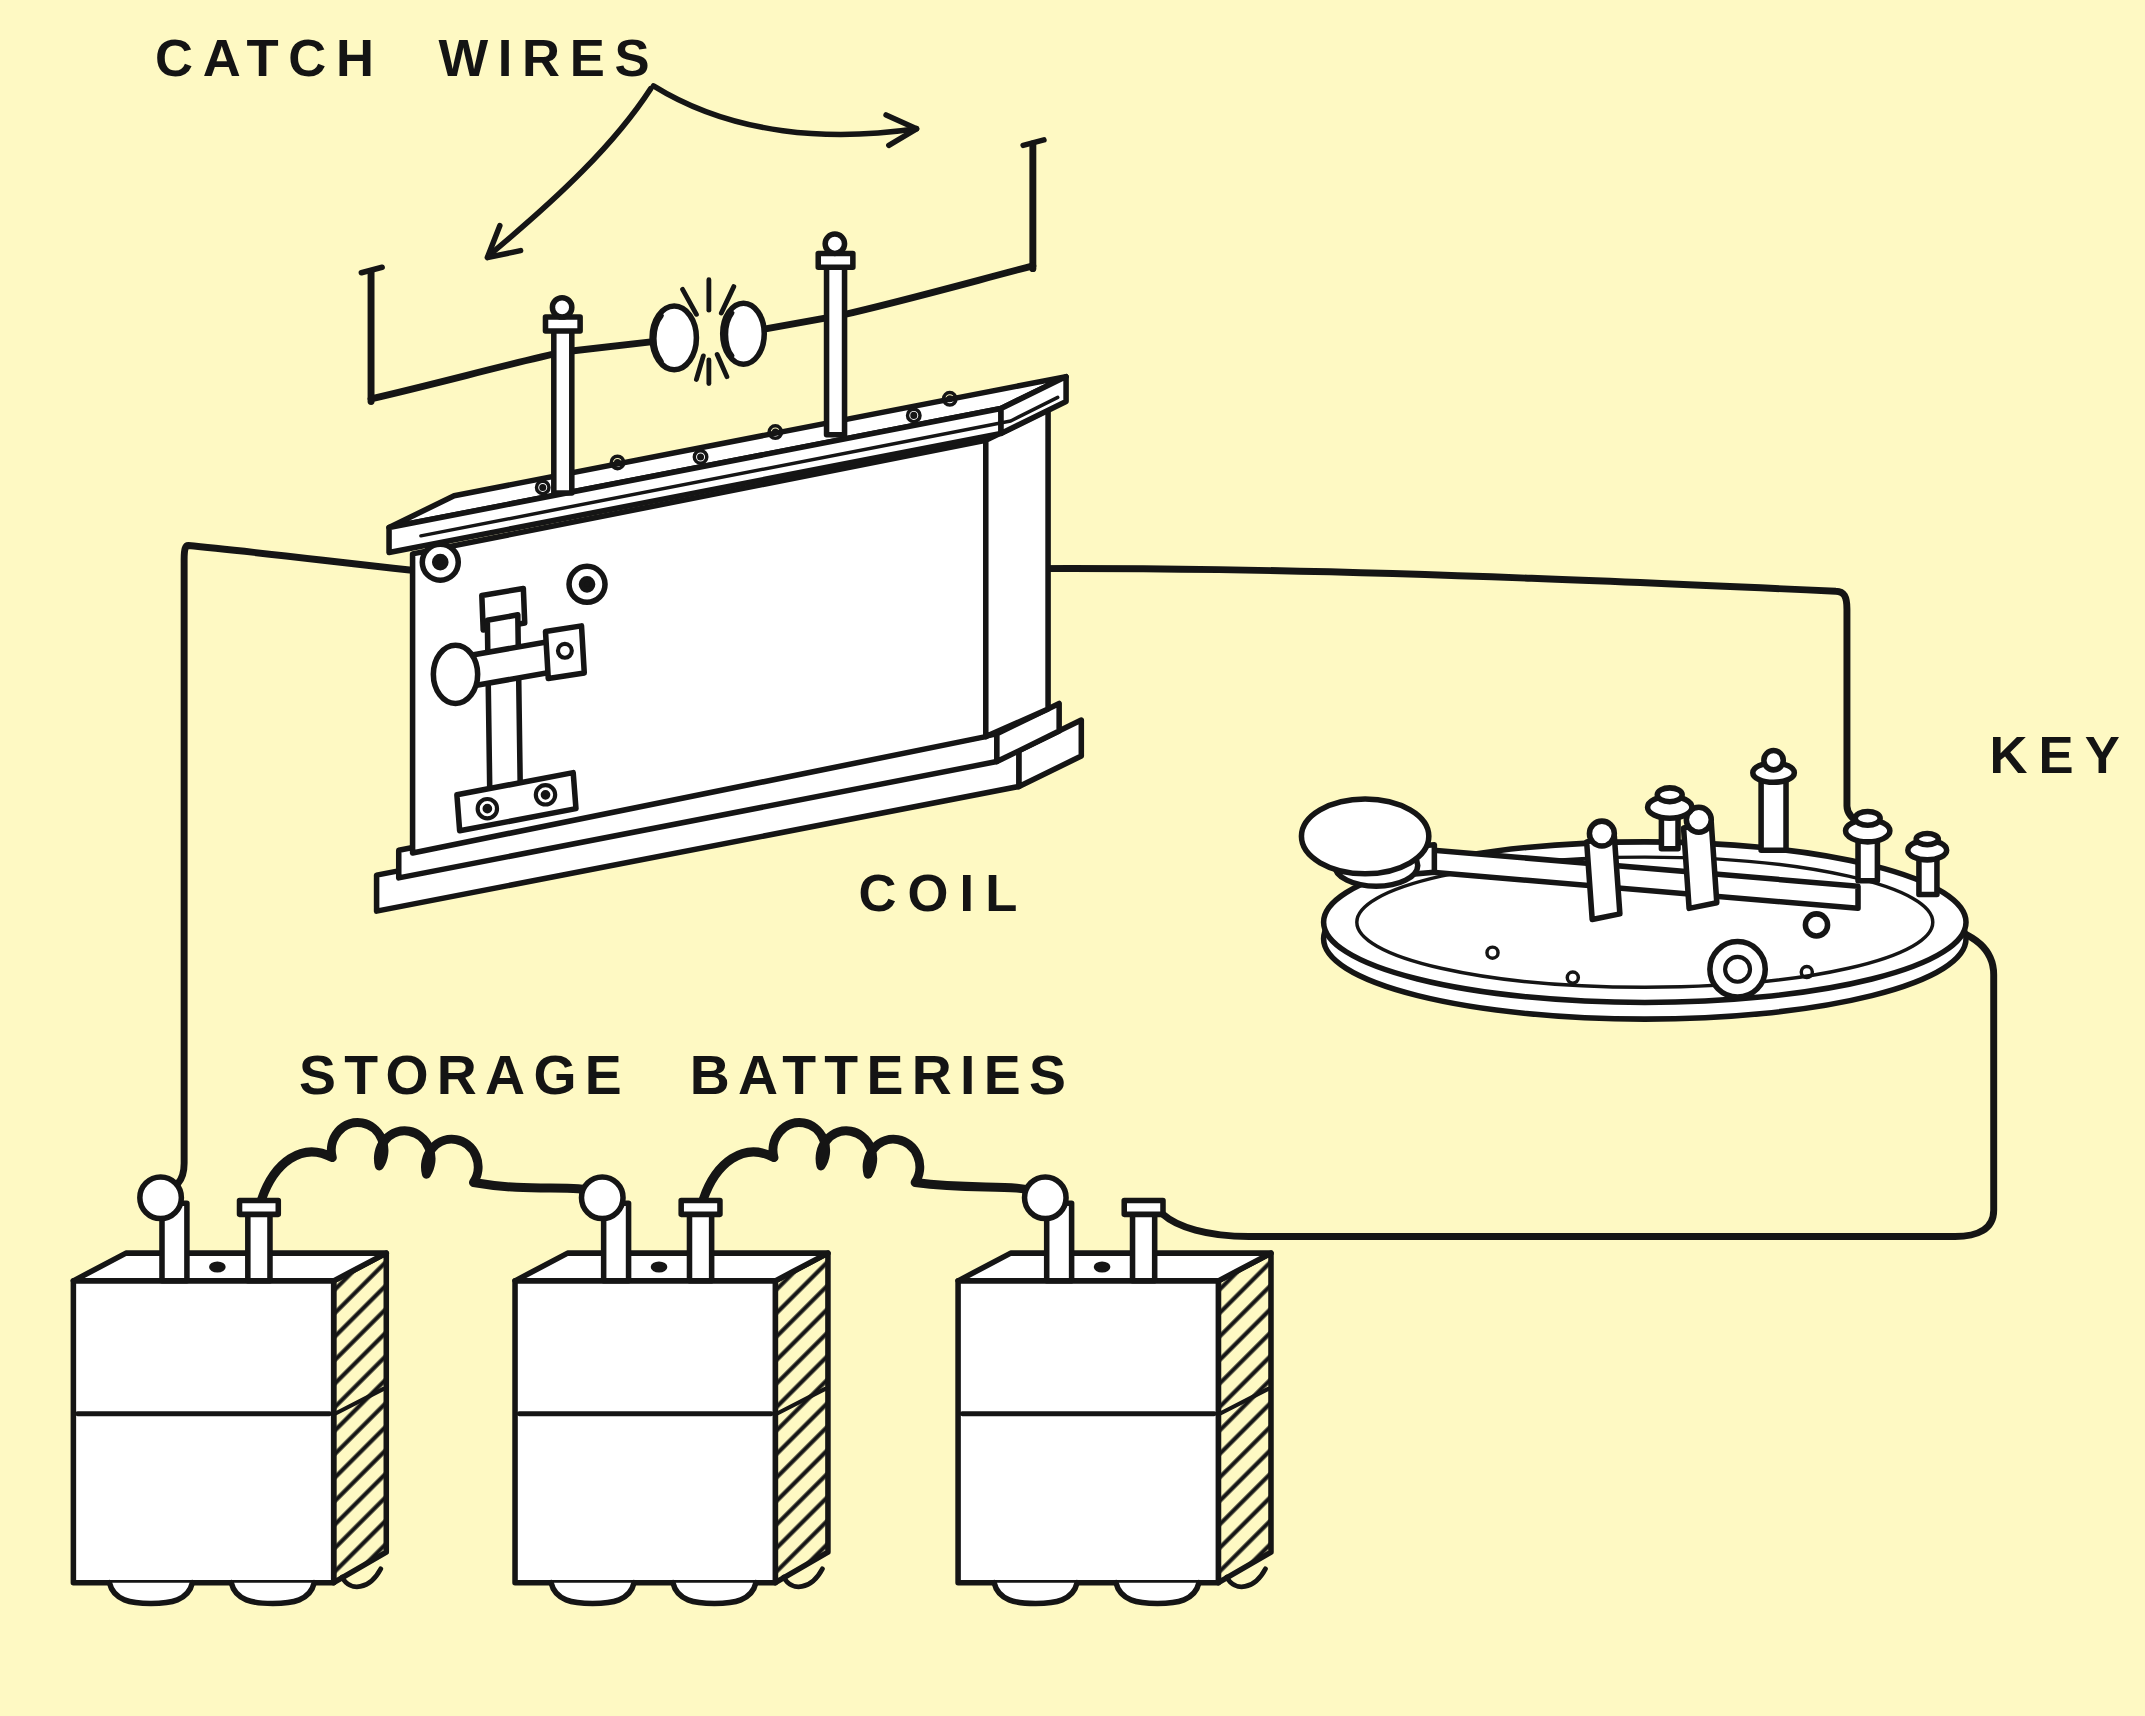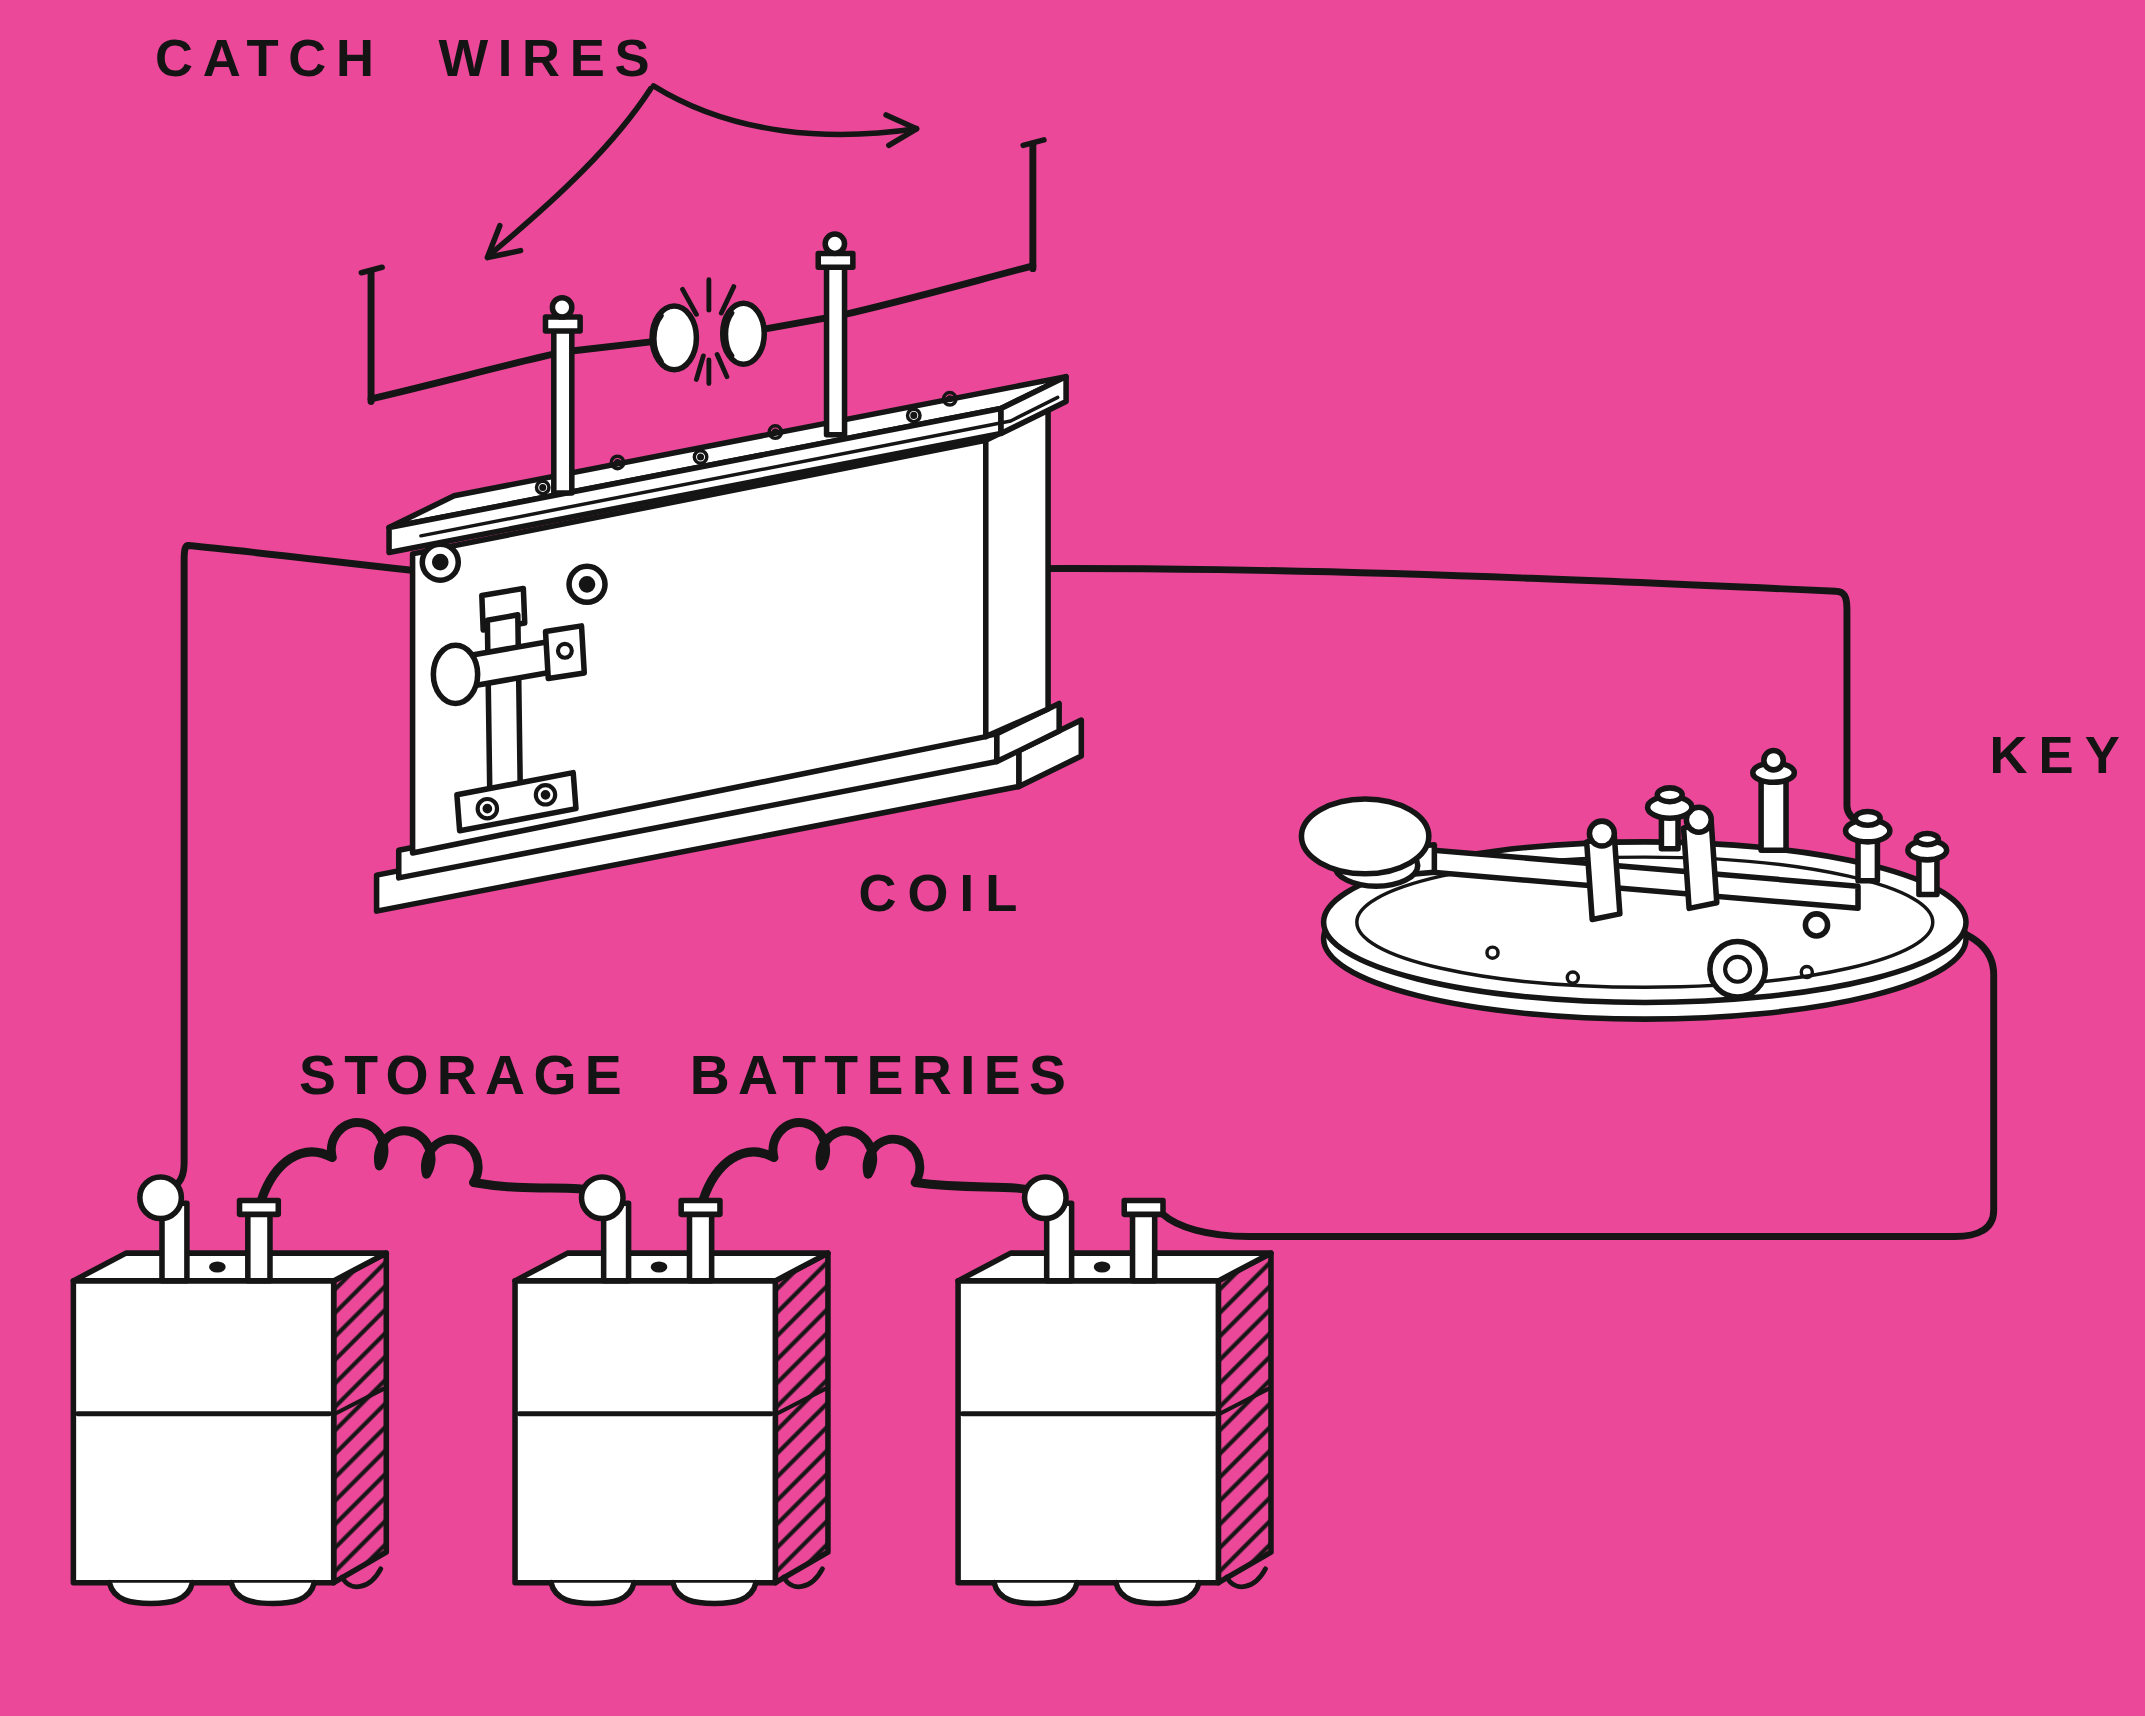--- a/index.html
+++ b/index.html
@@ -1,16 +1,16 @@
 <!DOCTYPE html>
 <html style="font-size:13.4px"><head>
 <meta charset="utf-8">
 <style>
   html,body{margin:0;padding:0;background:#ffffff;}
-  .canvas{width:2146px;height:1717px;background:#ec4899;overflow:hidden;}
+  .canvas{width:2146px;height:1717px;background:#fef9c3;overflow:hidden;}
   svg{display:block;width:2146px;height:1717px;}
   .lbl{
     font-family:"Liberation Sans", sans-serif;
     font-weight:700;
     fill:#141414;
   }
 </style>
 </head>
 <body>
 

